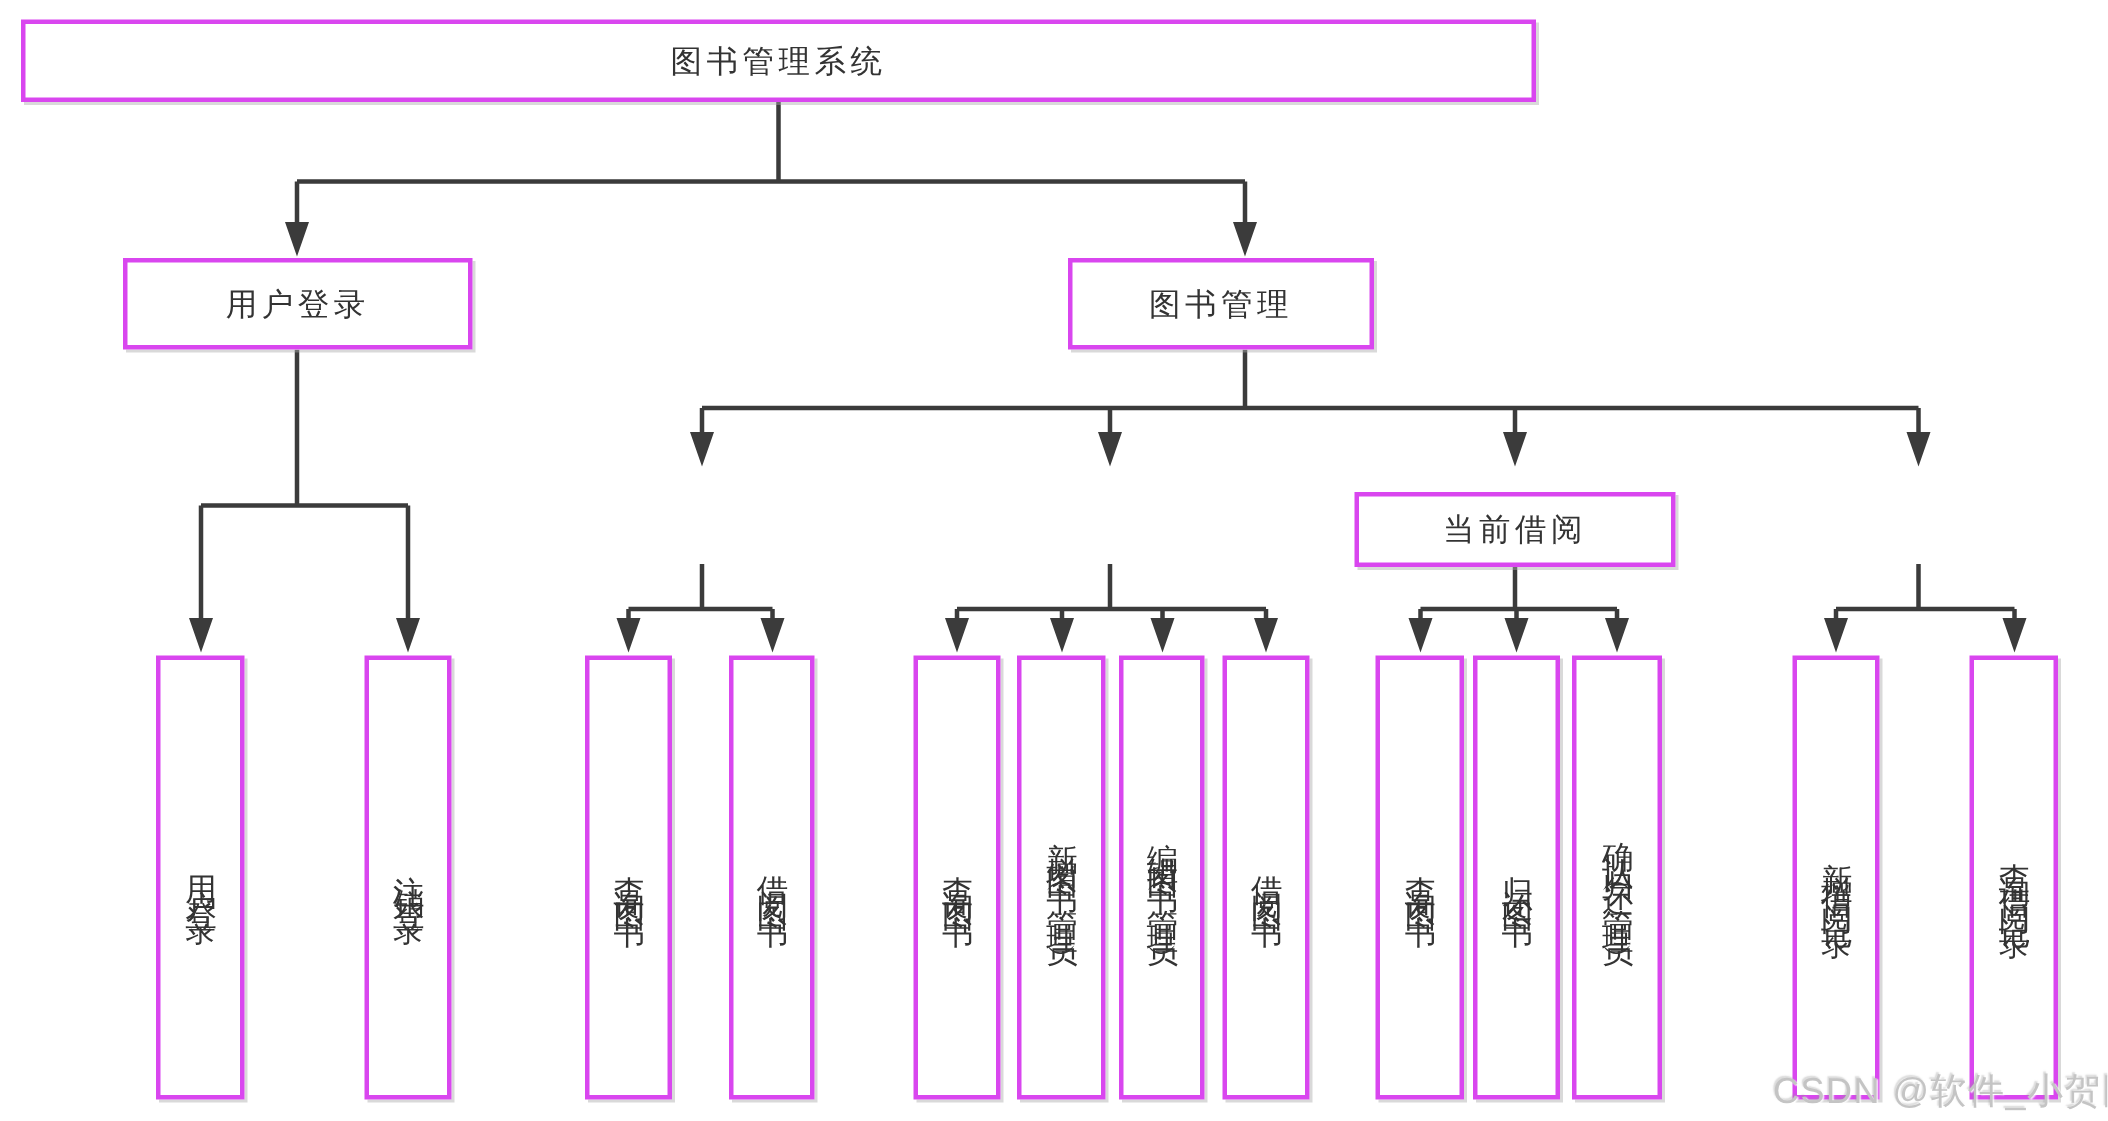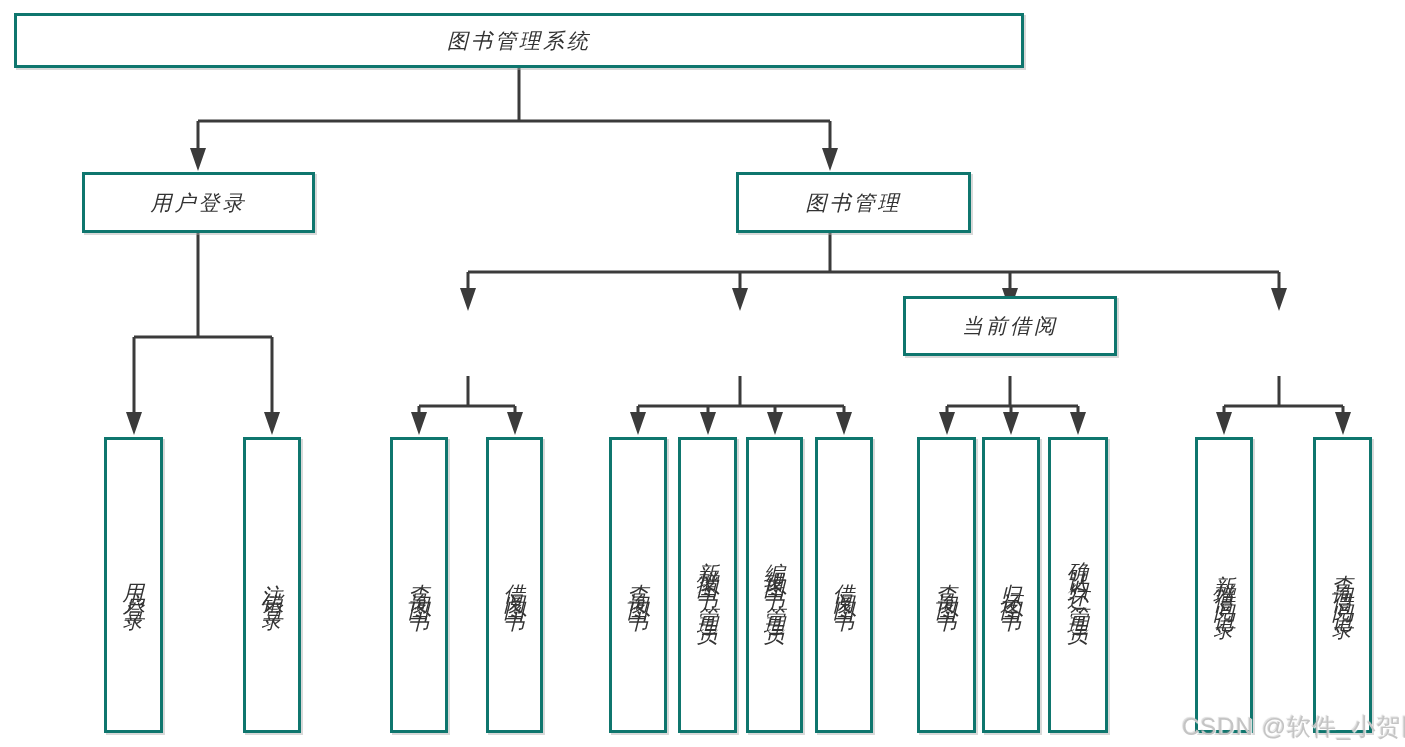--- a/index.html
+++ b/index.html
@@ -8,28 +8,27 @@
     width:1405px;height:747px;
     background:#ffffff;
     font-family:"Liberation Sans","DejaVu Sans",sans-serif;
     overflow:hidden;
   }
   .connectors{position:absolute;left:0;top:0;z-index:1;}
   .node{
     position:absolute;
     box-sizing:border-box;
     background:#ffffff;
-    border:3px solid #0f766e;
+    border:3px solid #d946ef;
     color:#333333;
     display:flex;
     align-items:center;
     justify-content:center;
     z-index:2;
     box-shadow:2px 2px 0 rgba(170,170,170,0.45);
-    font-style:italic;
   }
   .node.h{
     font-size:21px;
     letter-spacing:3px;
     white-space:nowrap;
   }
   .node.v{
     writing-mode:vertical-rl;
     text-orientation:mixed;
     font-size:21px;
@@ -83,23 +82,23 @@
 
       <path d="M939 412 L955 412 L947 435 Z M1003 412 L1019 412 L1011 435 Z M1070 412 L1086 412 L1078 435 Z"></path>
 
       <path d="M1216 412 L1232 412 L1224 435 Z M1335 412 L1351 412 L1343 435 Z"></path>
     </g>
   </svg>
 
   <div class="node h" style="left:14px;top:13px;width:1010px;height:55px">图书管理系统</div>
 
   <div class="node h" style="left:82px;top:172px;width:233px;height:61px">用户登录</div>
-  <div class="node h" style="left:736px;top:172px;width:235px;height:61px">图书管理</div>
+  <div class="node h" style="left:712px;top:172px;width:204px;height:61px">图书管理</div>
 
-  <div class="node h" style="left:903px;top:296px;width:214px;height:60px">当前借阅</div>
+  <div class="node h" style="left:903px;top:328px;width:214px;height:50px">当前借阅</div>
 
   <div class="node v" style="left:104px;top:437px;width:59px;height:296px">用户登录</div>
   <div class="node v" style="left:243px;top:437px;width:58px;height:296px">注销登录</div>
 
   <div class="node v" style="left:390px;top:437px;width:58px;height:296px">查询图书</div>
   <div class="node v" style="left:486px;top:437px;width:57px;height:296px">借阅图书</div>
 
   <div class="node v" style="left:609px;top:437px;width:58px;height:296px">查询图书</div>
   <div class="node v" style="left:678px;top:437px;width:59px;height:296px">新增图书（管理员）</div>
   <div class="node v" style="left:746px;top:437px;width:57px;height:296px">编辑图书（管理员）</div>

